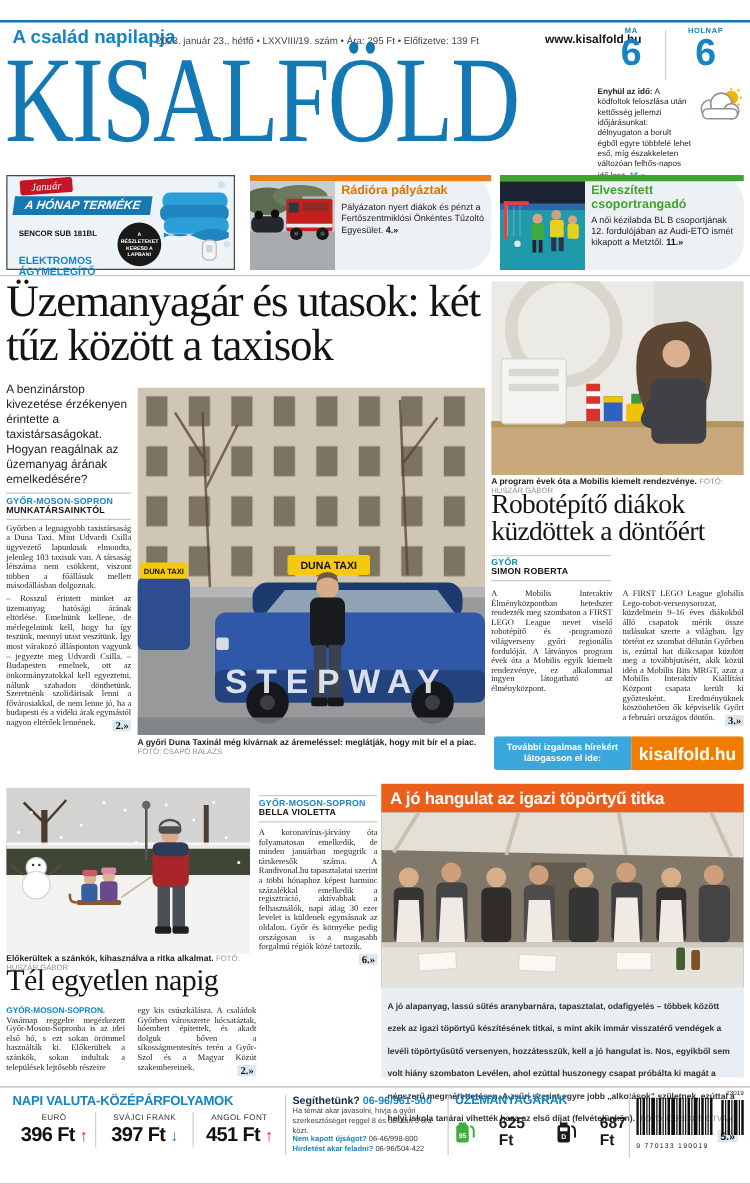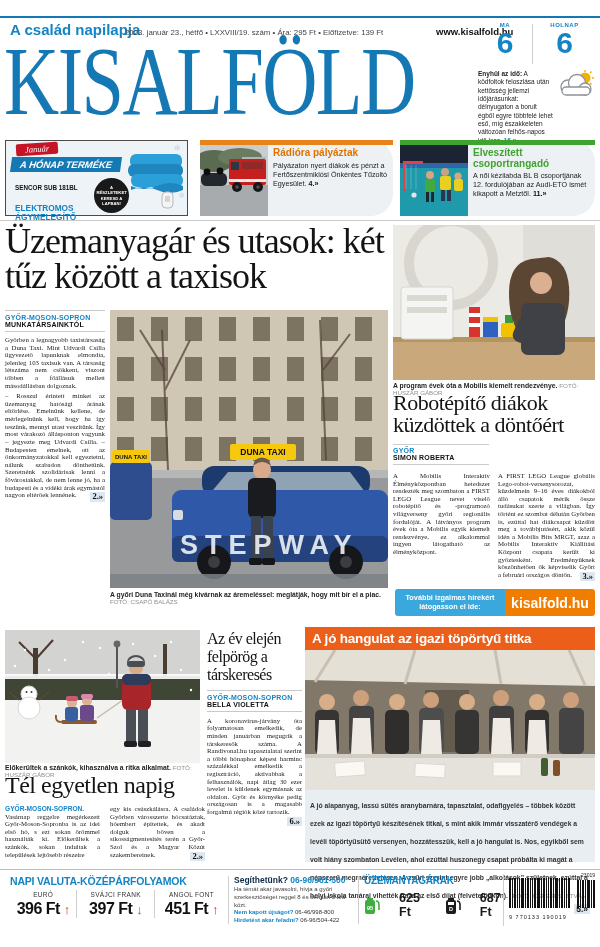--- a/index.html
+++ b/index.html
@@ -171,20 +171,21 @@
           <span class="tref">11.»</span></div>
       </div>
     </div>
   </div>
 
   <div class="abs rule-h" style="left:0;top:220px;width:600px;"></div>
 
   <div class="abs hl" style="left:5px;top:224px;width:392px;font-size:36px;line-height:.98;letter-spacing:-1px;">Üzemanyagár és utasok: két tűz között a taxisok</div>
 
   <div class="abs" style="left:5px;top:306px;width:100px;">
+    <div class="lead-text">A benzinárstop kivezetése érzékenyen érintette a taxistársaságokat. Hogyan reagálnak az üzemanyag árának emelkedésére?</div>
     <div class="rule-h" style="margin:4px 0 3px;"></div>
     <div class="byline-loc">GYŐR-MOSON-SOPRON</div>
     <div class="byline-auth">MUNKATÁRSAINKTÓL</div>
     <div class="rule-h" style="margin:3px 0 4px;"></div>
     <p class="body-text" style="margin:0 0 3px;">Győrben a legnagyobb taxistársaság a Duna Taxi. Mint Udvardi Csilla ügyvezető lapunknak elmondta, jelenleg 103 taxisuk van. A társaság létszáma nem csökkent, viszont többen a főállásuk mellett másodállásban dolgoznak.</p>
     <p class="body-text" style="margin:0;"><span>– Rosszul érintett minket az üzemanyag hatósági árának eltörlése. Emelnünk kellene, de mérlegelnünk kell, hogy ha így teszünk, mennyi utast veszítünk. Így most várakozó állásponton vagyunk – jegyezte meg Udvardi Csilla. – Budapesten emelnek, ott az önkormányzatokkal kell egyeztetni, nálunk szabadon dönthetünk. Szeretnénk szolidárisak lenni a fővárosiakkal, de nem lenne jó, ha a budapesti és a vidéki árak egymástól nagyon eltérőek lennének.</span>
       <span class="page-ref" style="float:right;margin-top:1px;">2.»</span></p>
   </div>
 
   <div class="abs" style="left:110px;top:310px;width:332px;height:278px;">
@@ -340,21 +341,20 @@
   <div class="abs hl" style="left:5px;top:772px;width:200px;font-size:24px;letter-spacing:-.5px;">Tél egyetlen napig</div>
   <div class="abs" style="left:5px;top:805px;width:200px;display:flex;gap:10px;">
     <p class="body-text" style="margin:0;flex:1;">
       <b class="blue" style="font-family:'Liberation Sans',sans-serif;font-size:6.6px;">GYŐR-MOSON-SOPRON.</b>
       <span>Vasárnap reggelre megérkezett Győr-Moson-Sopronba is az idei első hó, s ezt sokan örömmel használták ki. Előkerültek a szánkók, sokan indultak a települések lejtősebb részeire</span></p>
     <p class="body-text" style="margin:0;flex:1;"><span>egy kis csúszkálásra. A családok Győrben városszerte hócsatáztak, hóembert építettek, és akadt dolguk bőven a síkosságmentesítés terén a Győr-Szol és a Magyar Közút szakembereinek.</span>
       <span class="page-ref" style="float:right;margin-top:1px;">2.»</span></p>
   </div>
 
   <div class="abs" style="left:207px;top:630px;width:95px;">
-    <div class="hl" style="font-size:16px;line-height:1.12;letter-spacing:-.5px;">Az év elején felpörög a társkeresés</div>
     <div class="rule-h" style="margin:6px 0 3px;"></div>
     <div class="byline-loc">GYŐR-MOSON-SOPRON</div>
     <div class="byline-auth">BELLA VIOLETTA</div>
     <div class="rule-h" style="margin:3px 0 5px;"></div>
     <p class="body-text" style="margin:0;"><span>A koronavírus-járvány óta folyamatosan emelkedik, de minden januárban megugrik a társkeresők száma. A Randivonal.hu tapasztalatai szerint a többi hónaphoz képest harminc százalékkal emelkedik a regisztráció, aktívabbak a felhasználók, napi átlag 30 ezer levelet is küldenek egymásnak az oldalon. Győr és környéke pedig országosan is a magasabb forgalmú régiók közé tartozik.</span>
       <span class="page-ref" style="float:right;margin-top:1px;">6.»</span></p>
   </div>
 
   <div class="abs" style="left:305px;top:627px;width:290px;height:23px;background:#ec5f1a;color:#fff;display:flex;align-items:center;box-sizing:border-box;padding-left:7px;">
     <span style="font-size:13.5px;font-weight:bold;letter-spacing:-.2px;">A jó hangulat az igazi töpörtyű titka</span>

